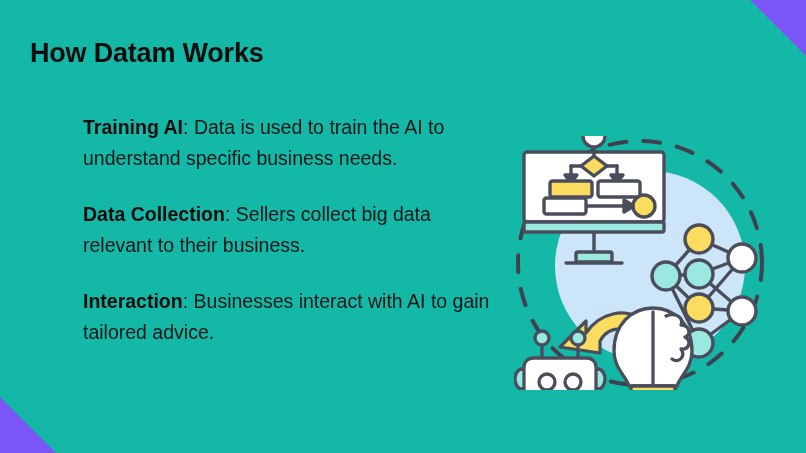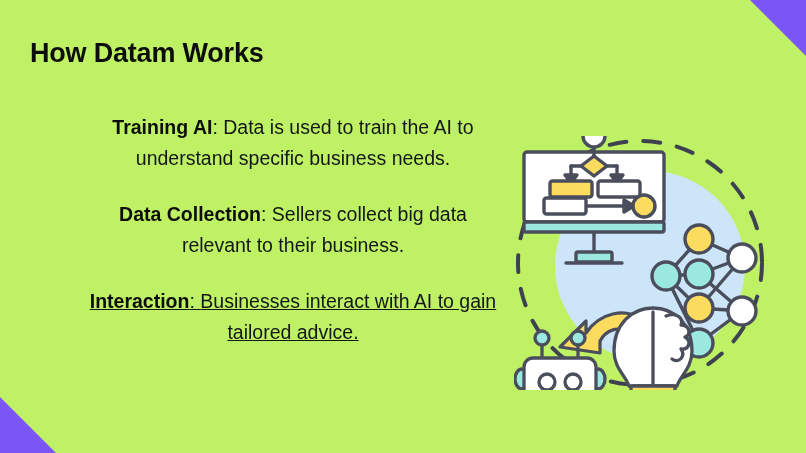--- a/index.html
+++ b/index.html
@@ -10,23 +10,22 @@
     width: 806px;
     height: 453px;
     background: #ffffff;
     font-family: "Liberation Sans", sans-serif;
     overflow: hidden;
   }
   .slide {
     position: relative;
     width: 806px;
     height: 453px;
-    background: #bef264;
+    background: #14b8a6;
     overflow: hidden;
-    text-align: center;
   }
 
   
   .corner-tr {
     position: absolute;
     top: 0;
     right: 0;
     width: 0;
     height: 0;
     border-top: 56px solid #7b55f5;
@@ -60,21 +59,21 @@
     left: 83px;
     top: 112px;
     width: 420px;
   }
   .para {
     font-size: 19.5px;
     line-height: 31px;
     color: #14161a;
     margin: 0 0 25px 0;
   }
-  .para:last-child { margin-bottom: 0; text-decoration: underline; }
+  .para:last-child { margin-bottom: 0; }
   .para .lead {
     font-weight: bold;
     color: #0d0d0d;
   }
 
   
   .illus {
     position: absolute;
     left: 514px;
     top: 136px;

